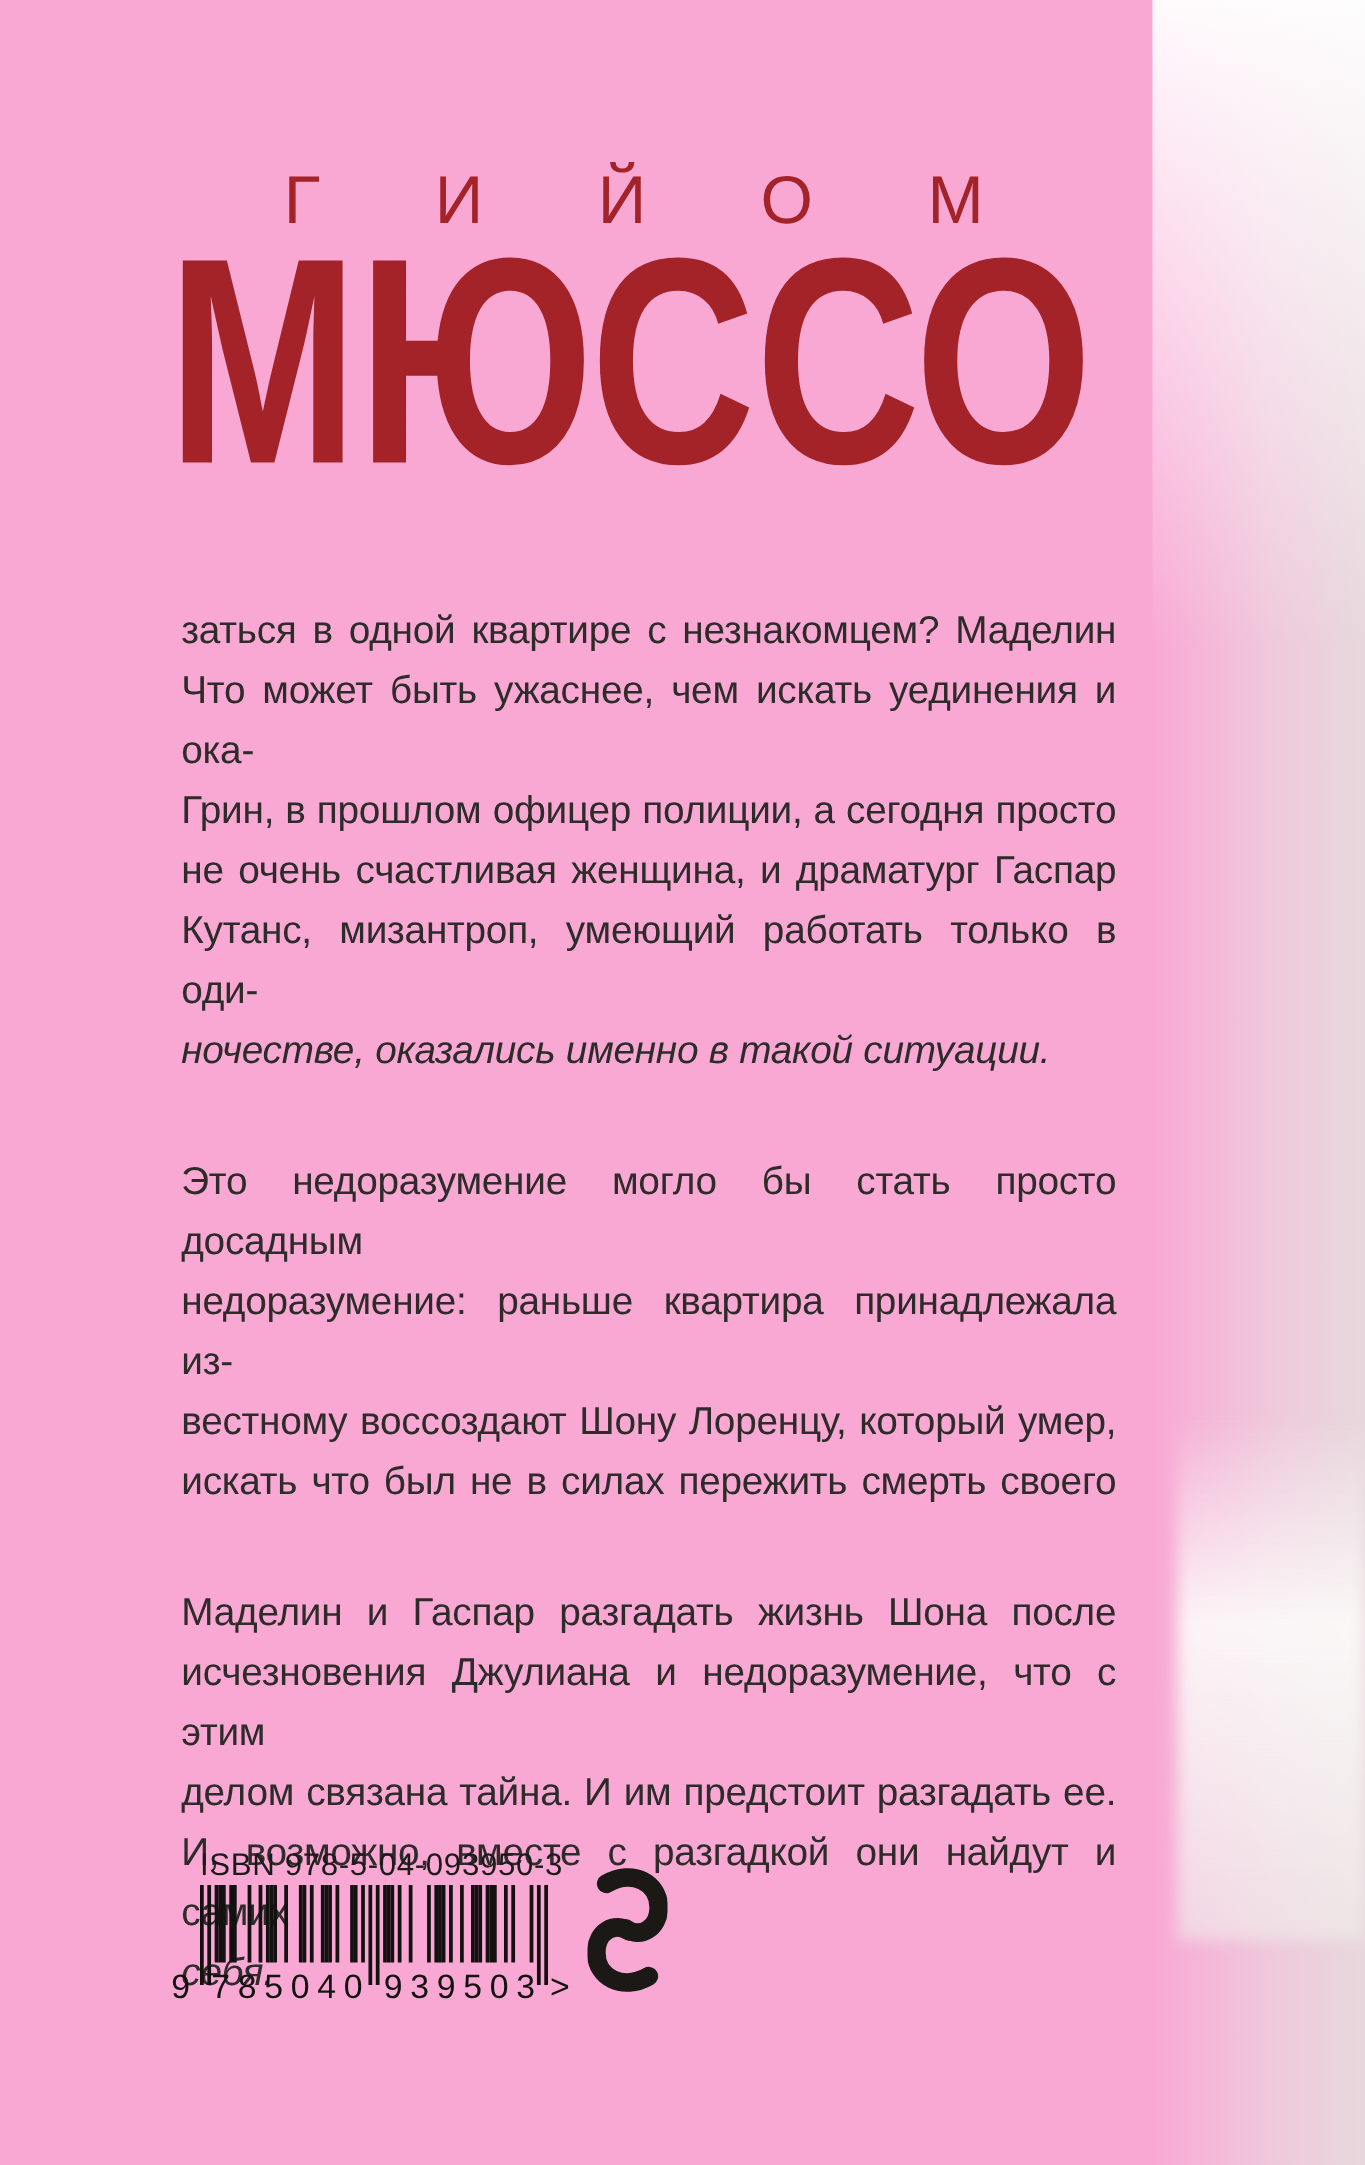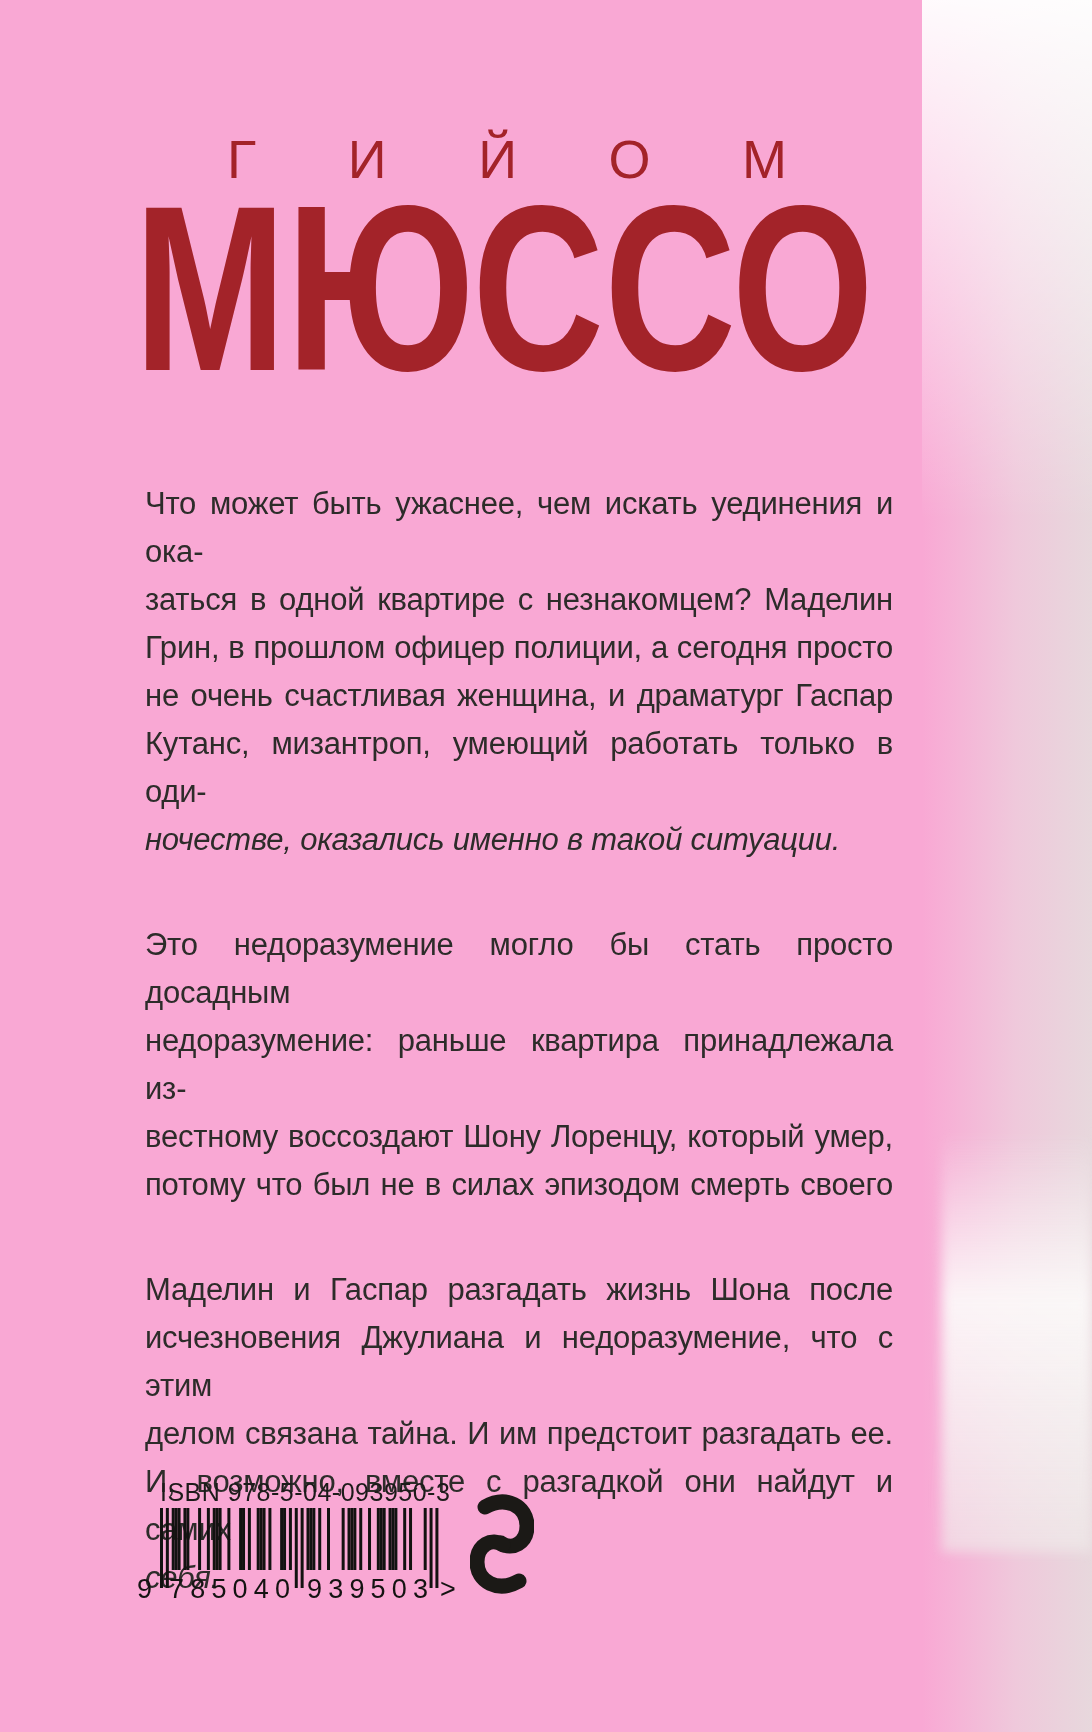--- a/index.html
+++ b/index.html
@@ -50,32 +50,32 @@
 
   <svg class="author-first-svg" width="570" height="66">
     <text x="1" y="52" font-size="54" font-weight="400" textLength="560" lengthAdjust="spacing" fill="#a32329">ГИЙОМ</text>
   </svg>
   <svg class="author-last-svg" width="744" height="172">
     <text x="1" y="162" font-size="235" font-weight="700" textLength="740" lengthAdjust="spacingAndGlyphs" fill="#a32329">МЮССО</text>
   </svg>
 
   <div class="synopsis">
     <div class="para">
+      <div class="line">заться в одной квартире с незнакомцем? Маделин</div>
       <div class="line">Что может быть ужаснее, чем искать уединения и ока-</div>
-      <div class="line">заться в одной квартире с незнакомцем? Маделин</div>
       <div class="line">Грин, в прошлом офицер полиции, а сегодня просто</div>
       <div class="line">не очень счастливая женщина, и драматург Гаспар</div>
       <div class="line">Кутанс, мизантроп, умеющий работать только в оди-</div>
       <div class="line para-last">ночестве, оказались именно в такой ситуации.</div>
     </div>
     <div class="para">
       <div class="line">Это недоразумение могло бы стать просто досадным</div>
       <div class="line">недоразумение: раньше квартира принадлежала из-</div>
       <div class="line">вестному воссоздают Шону Лоренцу, который умер,</div>
-      <div class="line">потому что был не в силах эпизодом смерть своего</div>
+      <div class="line">искать что был не в силах пережить смерть своего</div>
     </div>
     <div class="para">
       <div class="line">Маделин и Гаспар разгадать жизнь Шона после</div>
       <div class="line">исчезновения Джулиана и недоразумение, что с этим</div>
       <div class="line">делом связана тайна. И им предстоит разгадать ее.</div>
       <div class="line">И, возможно, вместе с разгадкой они найдут и самих</div>
       <div class="line para-last">себя.</div>
     </div>
   </div>
 

